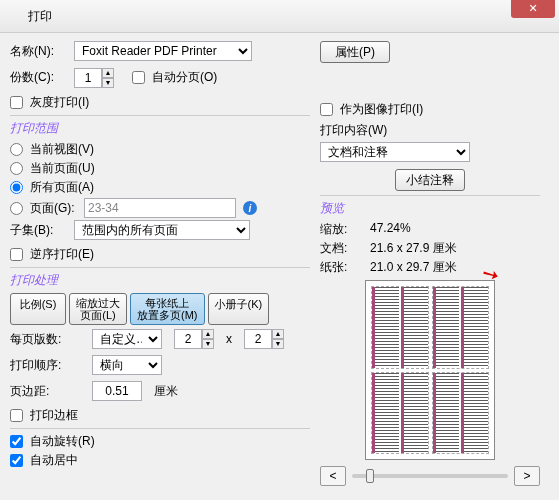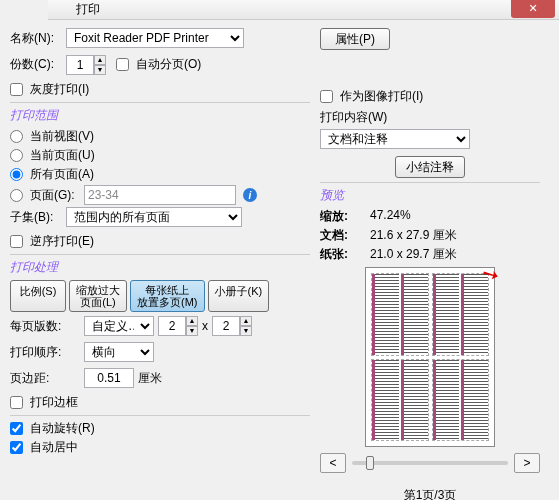--- a/index.html
+++ b/index.html
@@ -1,23 +1,23 @@
 <!DOCTYPE html>
 <html><head>
 <meta charset="utf-8">
 <style>
 * { box-sizing: border-box; margin: 0; padding: 0; font-family: "Microsoft YaHei", SimSun, sans-serif; font-size: 12px; }
 body { background: #f0f0f0; width: 559px; height: 500px; }
-.titlebar { height: 20px; background: linear-gradient(#f8f8f8, #e8e8e8); display: flex; align-items: center; padding: 3px 4px; border-bottom: 1px solid #ccc; position: relative; margin-left: 48px; }
+.titlebar { height: 20px; background: linear-gradient(#f8f8f8, #e8e8e8); display: flex; align-items: center; padding: 16px 4px; border-bottom: 1px solid #ccc; position: relative; }
 .titlebar .title { margin-left: 24px; }
 .close-btn { position: absolute; right: 4px; top: -2px; width: 44px; height: 20px; background: #c75050; color: #fff; display: flex; align-items: center; justify-content: center; font-size: 11px; border-radius: 0 0 3px 3px; cursor: pointer; }
 .dialog { display: flex; padding: 8px 10px; gap: 10px; }
 .left { width: 300px; }
 .right { width: 220px; }
-.row { display: flex; align-items: center; margin-bottom: 6px; gap: 4px; }
+.row { display: flex; align-items: center; margin-bottom: 6px; gap: 12px; }
 .label { width: 52px; text-align: left; }
 select, input[type=text] { border: 1px solid #abadb3; padding: 1px 3px; background: #fff; height: 20px; }
 .btn { background: linear-gradient(#fdfdfd,#e6e6e6); border: 1px solid #707070; padding: 2px 10px; border-radius: 3px; cursor: pointer; height: 22px; display: inline-flex; align-items: center; text-align: center; }
 .btn-wide { width: 70px; justify-content: center; }
 .spinner { width: 40px; display: inline-flex; }
 .spinner input { width: 28px; text-align: center; }
 .spin-btns { display: flex; flex-direction: column; }
 .spin-btns span { width: 12px; height: 10px; border: 1px solid #abadb3; background: #eee; font-size: 7px; text-align: center; line-height: 7px; cursor: pointer; }
 .group-title { margin: 4px 0 4px 0; color: #8b5cf6; font-style: italic; }
 .radio-row, .check-row { display: flex; align-items: center; gap: 4px; margin: 2px 0; }
@@ -30,21 +30,21 @@
 .preview-page { border: 1px dashed #aaa; background: #fff; position: relative; overflow: hidden; }
 .preview-page::before { content: ""; position: absolute; left: 0; right: 52%; top: 0; bottom: 0; background: repeating-linear-gradient(#333, #333 1px, transparent 1px, transparent 3px); opacity: 0.8; border-left: 3px solid #8e1d5a; }
 .preview-page::after { content: ""; position: absolute; left: 52%; right: 0; top: 0; bottom: 0; background: repeating-linear-gradient(#333, #333 1px, transparent 1px, transparent 3px); opacity: 0.8; border-left: 3px solid #8e1d5a; }
 .arrow-annot { position: absolute; right: 60px; top: 262px; color: #d00; font-size: 20px; pointer-events: none; transform: rotate(-30deg); }
 .nav-row { display: flex; align-items: center; justify-content: center; gap: 6px; margin-top: 6px; }
 .nav-btn { border: 1px solid #999; background: #f5f5f5; width: 26px; height: 20px; display: flex; align-items: center; justify-content: center; cursor: pointer; border-radius: 2px; }
 hr.sep { border: none; border-top: 1px solid #ccc; margin: 4px 0; }
 .slider-track { flex: 1; height: 4px; background: #ccc; border-radius: 2px; position: relative; }
 .slider-thumb { position: absolute; left: 14px; top: -5px; width: 8px; height: 14px; background: #eee; border: 1px solid #777; border-radius: 2px; }
 .kv-row { display: flex; margin: 2px 0; }
-.kv-row .k { width: 50px; font-weight: bold; }
+.kv-row .k { width: 50px; }
 </style>
 </head>
 <body>
 
 <div class="titlebar">
   <span class="title">打印</span>
   <div class="close-btn">✕</div>
 </div>
 
 <div class="dialog">

